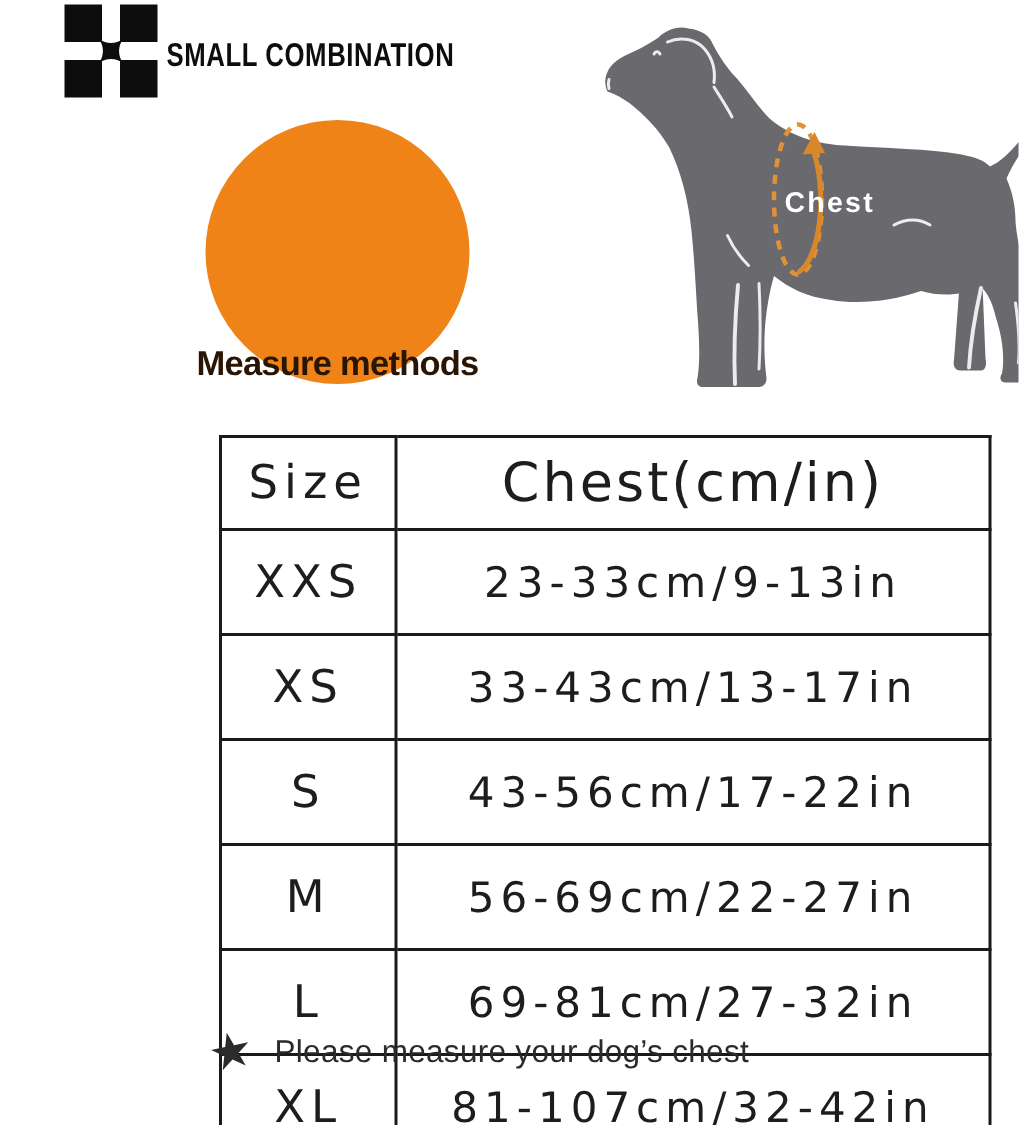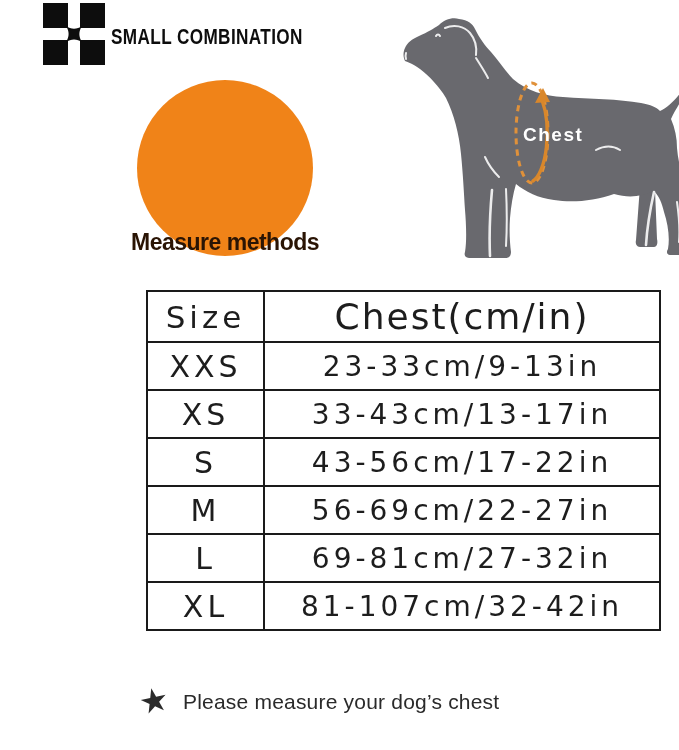--- a/index.html
+++ b/index.html
@@ -17,22 +17,22 @@
   #measure-badge-label{font-size:23px;font-weight:bold;color:#2A1404;letter-spacing:-0.5px;white-space:nowrap;}
 
   
   #dog-diagram{position:absolute;left:352px;top:14px;width:320px;height:250px;}
 
   
   #size-table{position:absolute;left:106px;top:290px;width:515px;border-collapse:collapse;
               table-layout:fixed;color:#1d1d1d;font-family:"DejaVu Sans",sans-serif;}
   #size-table td,#size-table th{border:2px solid #1a1a1a;text-align:center;vertical-align:middle;
               padding:0;font-weight:normal;background:#fff;}
-  #size-table thead tr{height:51px;}
-  #size-table tbody tr{height:48px;}
+  #size-table thead tr{height:62px;}
+  #size-table tbody tr{height:70px;}
   .h-size{font-size:31px;letter-spacing:4px;}
   .h-chest{font-size:36px;letter-spacing:2px;}
   .c-size{font-size:30px;letter-spacing:4px;}
   .c-chest{font-size:28px;letter-spacing:4px;}
 
   
   #note-star{position:absolute;left:99px;top:684px;font-size:33px;color:#2b2b2b;
              transform:rotate(-12deg);line-height:1;}
   .note-line{position:absolute;font-size:21px;color:#2a2a2a;letter-spacing:0.2px;white-space:nowrap;}
   #note-line-1{left:143px;top:690px;}

